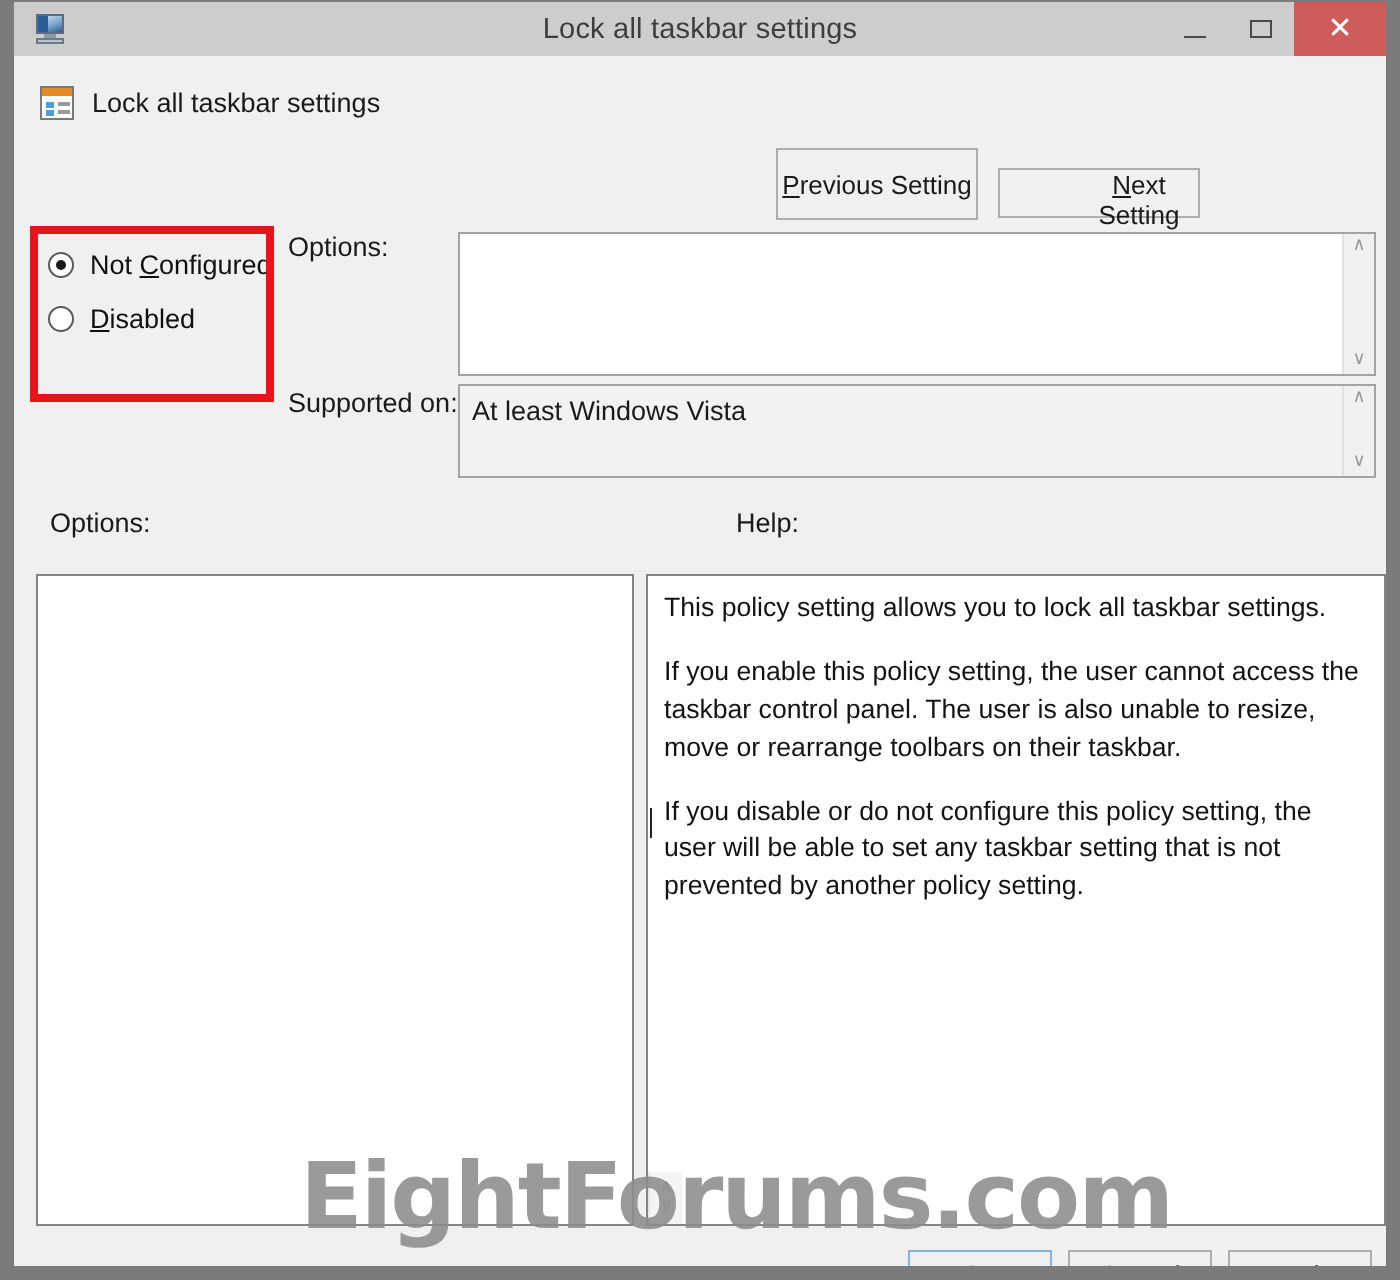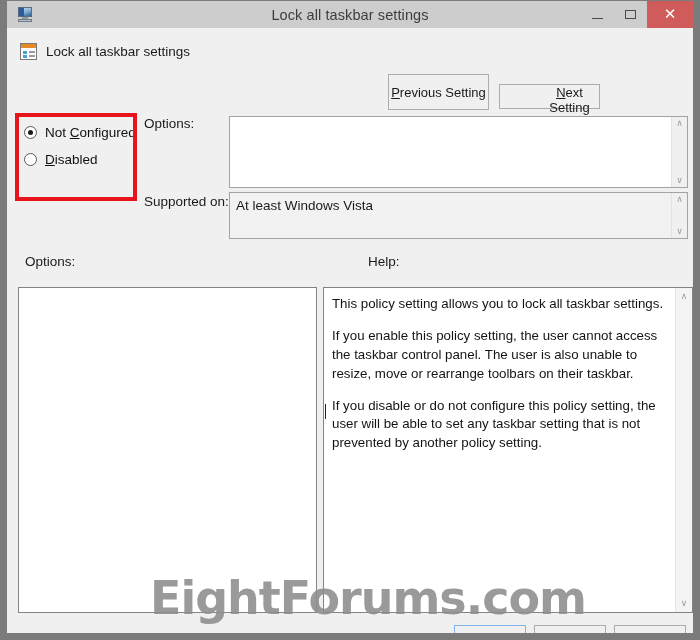--- a/index.html
+++ b/index.html
@@ -245,20 +245,21 @@
     background: #ffffff;
     border: 1px solid #848484;
   }
   #help-panel {
     position: absolute;
     left: 316px; top: 259px;
     width: 370px; height: 326px;
     background: #ffffff;
     border: 1px solid #848484;
     display: flex;
+    flex-direction: column;
   }
   #help-text {
     flex: 1 1 auto;
     padding: 7px 9px 0 8px;
     font-size: 13.3px;
     color: #141414;
     line-height: 1.42;
     overflow: hidden;
     position: relative;
   }

